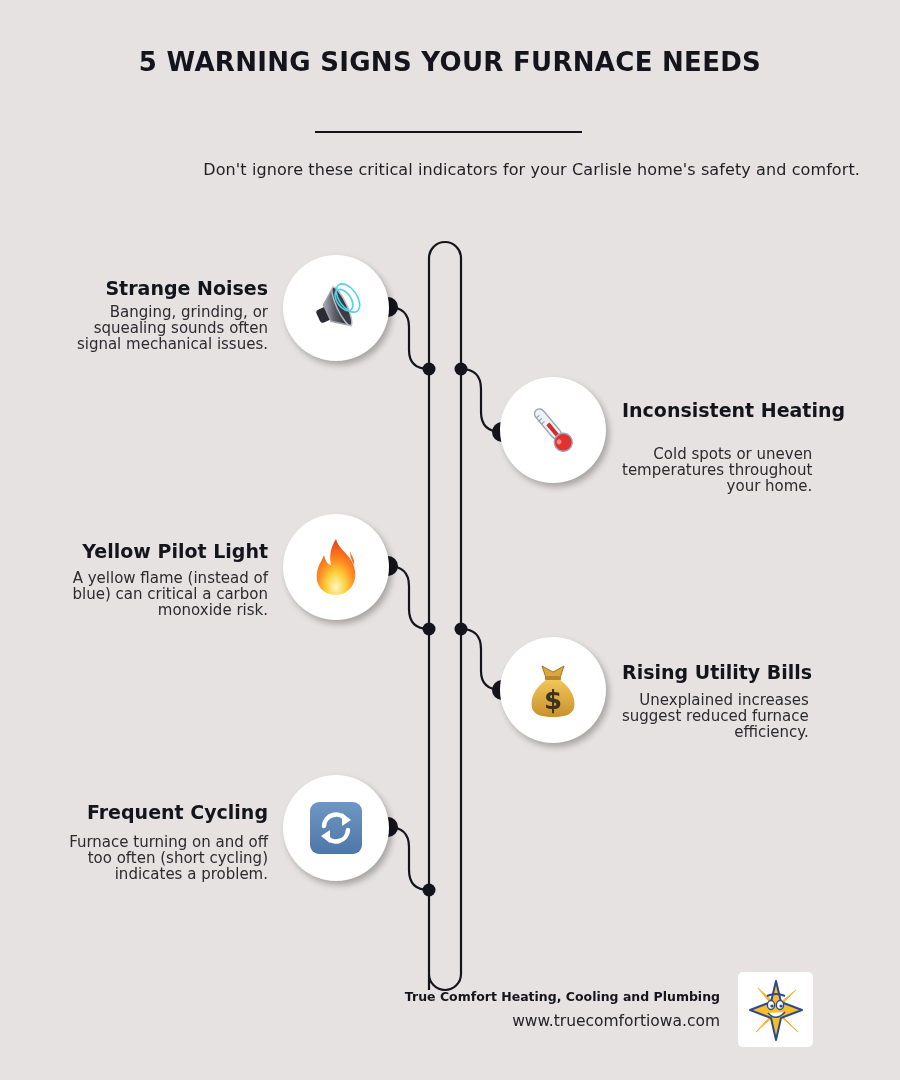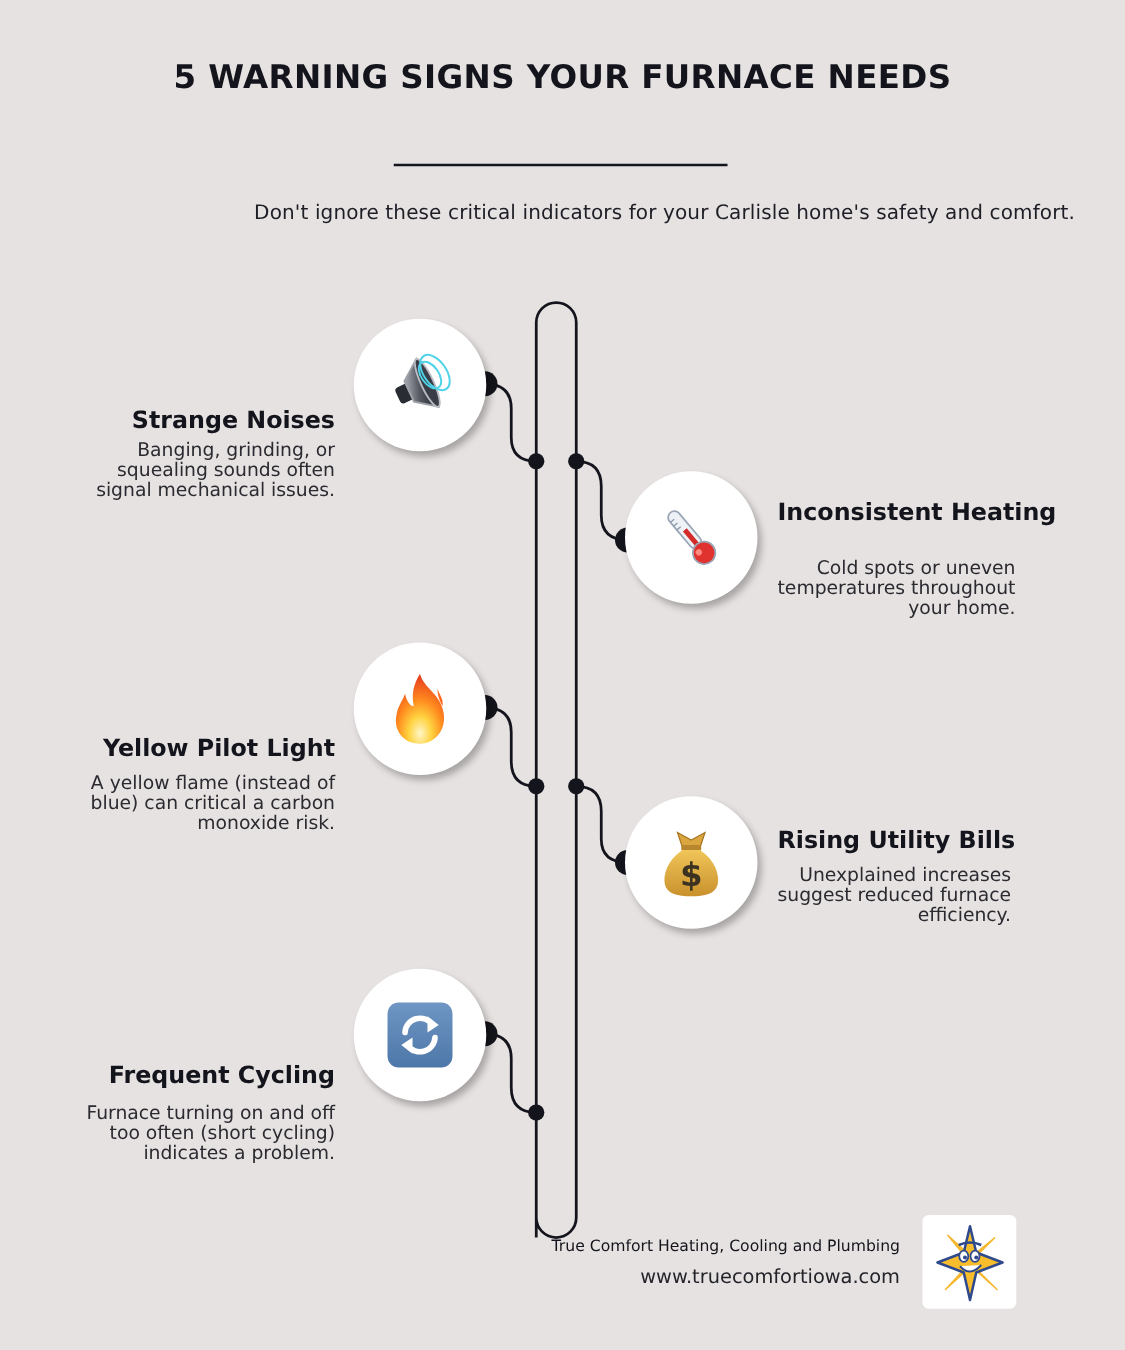--- a/index.html
+++ b/index.html
@@ -56,26 +56,26 @@
       color: #14141c;
       white-space: nowrap;
     }
     .item-desc {
       position: absolute;
       font-family: "DejaVu Sans", sans-serif;
       font-size: 15px;
       line-height: 16px;
       color: #2a2a30;
     }
-    .left .item-title, .left .item-desc { text-align: right; margin-top: 48px; }
+    .left .item-title, .left .item-desc { text-align: right; }
     .right .item-title, .right .item-desc { text-align: right; }
     .footer-company {
       position: absolute; right: 180px; top: 989px;
       font-family: "DejaVu Sans", sans-serif;
-      font-weight: normal; font-size: 12.5px; color: #14141c;
+      font-weight: bold; font-size: 12.5px; color: #14141c;
       white-space: nowrap;
     }
     .footer-url {
       position: absolute; right: 180px; top: 1012px;
       font-family: "DejaVu Sans", sans-serif;
       font-size: 15.5px; color: #23232a;
       white-space: nowrap;
     }
     .logo-box {
       position: absolute; left: 738px; top: 972px; width: 75px; height: 75px;

